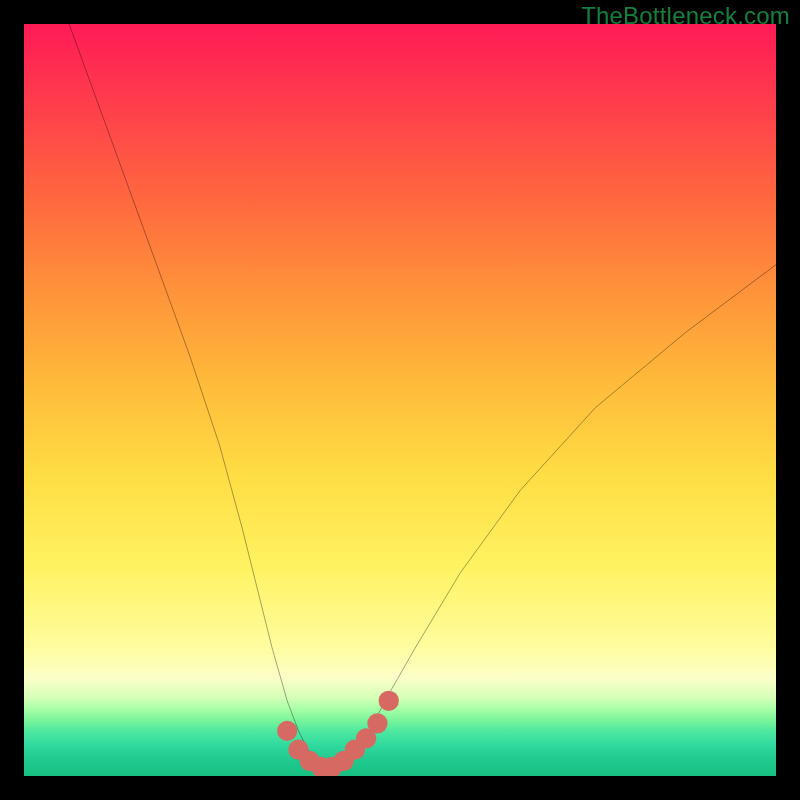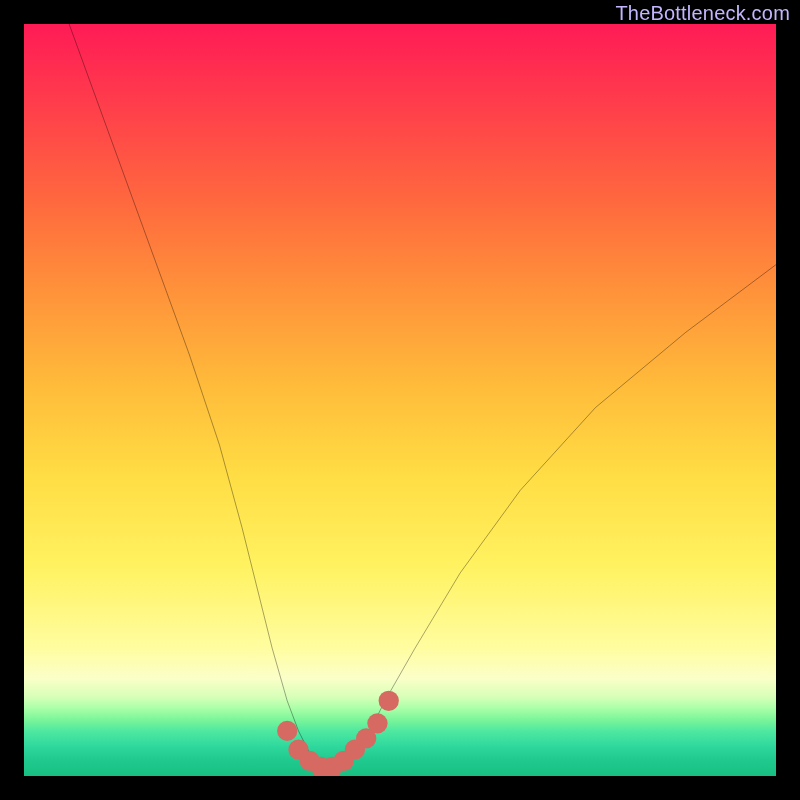--- a/index.html
+++ b/index.html
@@ -45,22 +45,22 @@
       #2fd99e 96%,
       #1fc98d 98%,
       #18bf82 100%
     );
   }
   .watermark {
     position: absolute;
     top: 2px;
     right: 10px;
     font-family: Arial, Helvetica, sans-serif;
-    font-size: 20px;
-    color: #c4b5fd;
+    font-size: 24px;
+    color: #15803d;
     letter-spacing: 0.2px;
     user-select: none;
   }
   svg.curve {
     position: absolute;
     inset: 0;
   }
 </style>
 </head>
 <body>

